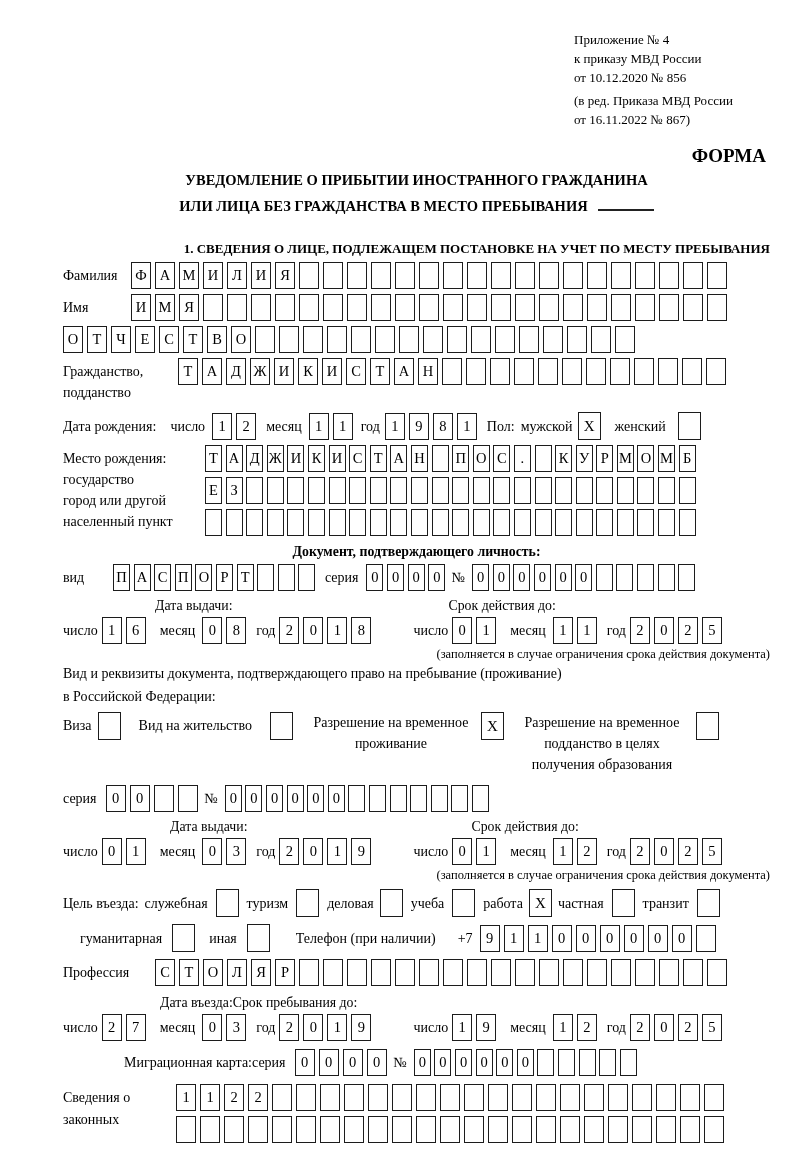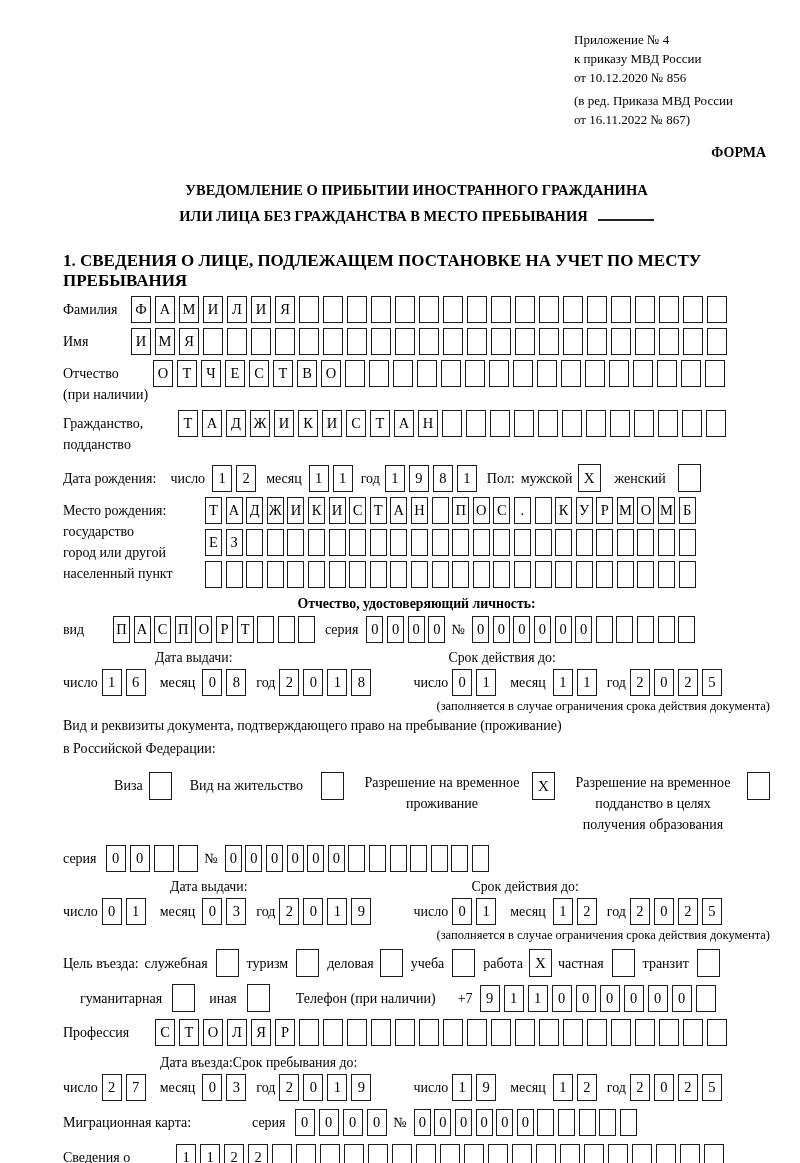--- a/index.html
+++ b/index.html
@@ -4,30 +4,30 @@
 <style>
   html,body{margin:0;padding:0;}
   body{
     width:800px;height:1163px;overflow:hidden;background:#ffffff;color:#000;
     font-family:"Liberation Serif","DejaVu Serif",serif;font-size:14px;
   }
   .page{padding:30px 30px 0 63px;position:relative;}
   
   .annex{width:192px;margin-left:auto;margin-right:4px;font-size:13px;line-height:19px;}
   .annex .sub{margin-top:4px;}
-  .form-label{text-align:right;font-weight:bold;font-size:14px;margin:16px 4px 0 0;}
+  .form-label{text-align:right;font-weight:bold;font-size:19px;margin:16px 4px 0 0;}
   
-  .title{text-align:center;font-weight:bold;font-size:14.5px;line-height:26px;margin-top:16px;}
+  .title{text-align:center;font-weight:bold;font-size:14.5px;line-height:26px;margin-top:0;}
   .blank-line{display:inline-block;width:56px;border-bottom:2px solid #222;margin-left:10px;height:12px;}
-  .sec-heading{font-weight:bold;font-size:17px;text-align:left;margin-top:22px;}
+  .sec-heading{font-weight:bold;font-size:13px;text-align:right;margin-top:22px;}
   
   .frow{display:flex;align-items:flex-start;margin-top:5px;line-height:27px;}
   .lblcol{flex-shrink:0;line-height:21px;padding-top:3px;}
   .w68{width:68px;} .w90{width:90px;} .w115{width:115px;} .w142{width:142px;}
-  .w50{width:50px;} .w92{width:92px;} .w113{width:113px;} .w189{width:189px;}
+  .w50{width:50px;} .w92{width:92px;} .w113{width:113px;} .w189{width:189px;text-align:right;}
   .cells{white-space:nowrap;display:inline-block;line-height:0;}
   .cell{
     display:inline-block;width:18px;height:25px;border:1.8px solid #1c1c1c;margin-right:4px;
     text-align:center;line-height:25px;font-size:14.5px;vertical-align:top;background:#fff;
   }
   .narrow .cell{width:15px;margin-right:3.6px;}
   .stack{display:flex;flex-direction:column;gap:5px;}
   .checkbox{
     display:inline-block;width:21px;height:26px;border:1.8px solid #1c1c1c;flex-shrink:0;
     text-align:center;line-height:26px;font-size:15px;vertical-align:top;background:#fff;
@@ -67,24 +67,20 @@
     <div class="lblcol w68">Фамилия</div>
     <span class="cells"><span class="cell">Ф</span><span class="cell">А</span><span class="cell">М</span><span class="cell">И</span><span class="cell">Л</span><span class="cell">И</span><span class="cell">Я</span><span class="cell"></span><span class="cell"></span><span class="cell"></span><span class="cell"></span><span class="cell"></span><span class="cell"></span><span class="cell"></span><span class="cell"></span><span class="cell"></span><span class="cell"></span><span class="cell"></span><span class="cell"></span><span class="cell"></span><span class="cell"></span><span class="cell"></span><span class="cell"></span><span class="cell"></span><span class="cell"></span></span>
   </div>
 
   <div class="frow">
     <div class="lblcol w68">Имя</div>
     <span class="cells"><span class="cell">И</span><span class="cell">М</span><span class="cell">Я</span><span class="cell"></span><span class="cell"></span><span class="cell"></span><span class="cell"></span><span class="cell"></span><span class="cell"></span><span class="cell"></span><span class="cell"></span><span class="cell"></span><span class="cell"></span><span class="cell"></span><span class="cell"></span><span class="cell"></span><span class="cell"></span><span class="cell"></span><span class="cell"></span><span class="cell"></span><span class="cell"></span><span class="cell"></span><span class="cell"></span><span class="cell"></span><span class="cell"></span></span>
   </div>
 
   <div class="frow">
-    <div class="lblcol w90">
-      <div>Отчество</div>
-      <div>(при наличии)</div>
-    </div>
     <span class="cells"><span class="cell">О</span><span class="cell">Т</span><span class="cell">Ч</span><span class="cell">Е</span><span class="cell">С</span><span class="cell">Т</span><span class="cell">В</span><span class="cell">О</span><span class="cell"></span><span class="cell"></span><span class="cell"></span><span class="cell"></span><span class="cell"></span><span class="cell"></span><span class="cell"></span><span class="cell"></span><span class="cell"></span><span class="cell"></span><span class="cell"></span><span class="cell"></span><span class="cell"></span><span class="cell"></span><span class="cell"></span><span class="cell"></span></span>
   </div>
 
   <div class="frow">
     <div class="lblcol w115">
       <div>Гражданство,</div>
       <div>подданство</div>
     </div>
     <span class="cells"><span class="cell">Т</span><span class="cell">А</span><span class="cell">Д</span><span class="cell">Ж</span><span class="cell">И</span><span class="cell">К</span><span class="cell">И</span><span class="cell">С</span><span class="cell">Т</span><span class="cell">А</span><span class="cell">Н</span><span class="cell"></span><span class="cell"></span><span class="cell"></span><span class="cell"></span><span class="cell"></span><span class="cell"></span><span class="cell"></span><span class="cell"></span><span class="cell"></span><span class="cell"></span><span class="cell"></span><span class="cell"></span></span>
   </div>
@@ -111,21 +107,21 @@
       <div>город или другой</div>
       <div>населенный пункт</div>
     </div>
     <div class="stack narrow">
       <span class="cells"><span class="cell">Т</span><span class="cell">А</span><span class="cell">Д</span><span class="cell">Ж</span><span class="cell">И</span><span class="cell">К</span><span class="cell">И</span><span class="cell">С</span><span class="cell">Т</span><span class="cell">А</span><span class="cell">Н</span><span class="cell"></span><span class="cell">П</span><span class="cell">О</span><span class="cell">С</span><span class="cell">.</span><span class="cell"></span><span class="cell">К</span><span class="cell">У</span><span class="cell">Р</span><span class="cell">М</span><span class="cell">О</span><span class="cell">М</span><span class="cell">Б</span></span>
       <span class="cells"><span class="cell">Е</span><span class="cell">З</span><span class="cell"></span><span class="cell"></span><span class="cell"></span><span class="cell"></span><span class="cell"></span><span class="cell"></span><span class="cell"></span><span class="cell"></span><span class="cell"></span><span class="cell"></span><span class="cell"></span><span class="cell"></span><span class="cell"></span><span class="cell"></span><span class="cell"></span><span class="cell"></span><span class="cell"></span><span class="cell"></span><span class="cell"></span><span class="cell"></span><span class="cell"></span><span class="cell"></span></span>
       <span class="cells"><span class="cell"></span><span class="cell"></span><span class="cell"></span><span class="cell"></span><span class="cell"></span><span class="cell"></span><span class="cell"></span><span class="cell"></span><span class="cell"></span><span class="cell"></span><span class="cell"></span><span class="cell"></span><span class="cell"></span><span class="cell"></span><span class="cell"></span><span class="cell"></span><span class="cell"></span><span class="cell"></span><span class="cell"></span><span class="cell"></span><span class="cell"></span><span class="cell"></span><span class="cell"></span><span class="cell"></span></span>
     </div>
   </div>
 
-  <div class="doc-heading">Отчество, удостоверяющий личность:</div>
+  <div class="doc-heading">Документ, подтверждающего личность:</div>
 
   <div class="frow narrow" style="align-items:center;margin-top:4px;">
     <div class="w50">вид</div>
     <span class="cells"><span class="cell">П</span><span class="cell">А</span><span class="cell">С</span><span class="cell">П</span><span class="cell">О</span><span class="cell">Р</span><span class="cell">Т</span><span class="cell"></span><span class="cell"></span><span class="cell"></span></span>
     <span style="margin:0 8px 0 6px;">серия</span>
     <span class="cells"><span class="cell">0</span><span class="cell">0</span><span class="cell">0</span><span class="cell">0</span></span>
     <span style="margin:0 7px 0 3px;">№</span>
     <span class="cells"><span class="cell">0</span><span class="cell">0</span><span class="cell">0</span><span class="cell">0</span><span class="cell">0</span><span class="cell">0</span><span class="cell"></span><span class="cell"></span><span class="cell"></span><span class="cell"></span><span class="cell"></span></span>
   </div>
 
@@ -152,21 +148,21 @@
       <span class="cells"><span class="cell">2</span><span class="cell">0</span><span class="cell">2</span><span class="cell">5</span></span>
     </div>
   </div>
   <div class="note">(заполняется в случае ограничения срока действия документа)</div>
 
   <div class="para">
     <div>Вид и реквизиты документа, подтверждающего право на пребывание (проживание)</div>
     <div>в Российской Федерации:</div>
   </div>
 
-  <div class="frow" style="margin-top:12px;justify-content:flex-end;">
+  <div class="frow" style="margin-top:4px;">
     <span style="line-height:28px;">Виза</span>
     <span class="checkbox ml6"></span>
     <span class="ml18" style="line-height:28px;">Вид на жительство</span>
     <span class="checkbox ml18"></span>
     <div class="opt-text ml18" style="width:160px;">Разрешение на временное проживание</div>
     <span class="checkbox ml10">X</span>
     <div class="opt-text ml14" style="width:168px;">Разрешение на временное подданство в целях получения образования</div>
     <span class="checkbox ml10"></span>
   </div>
 

